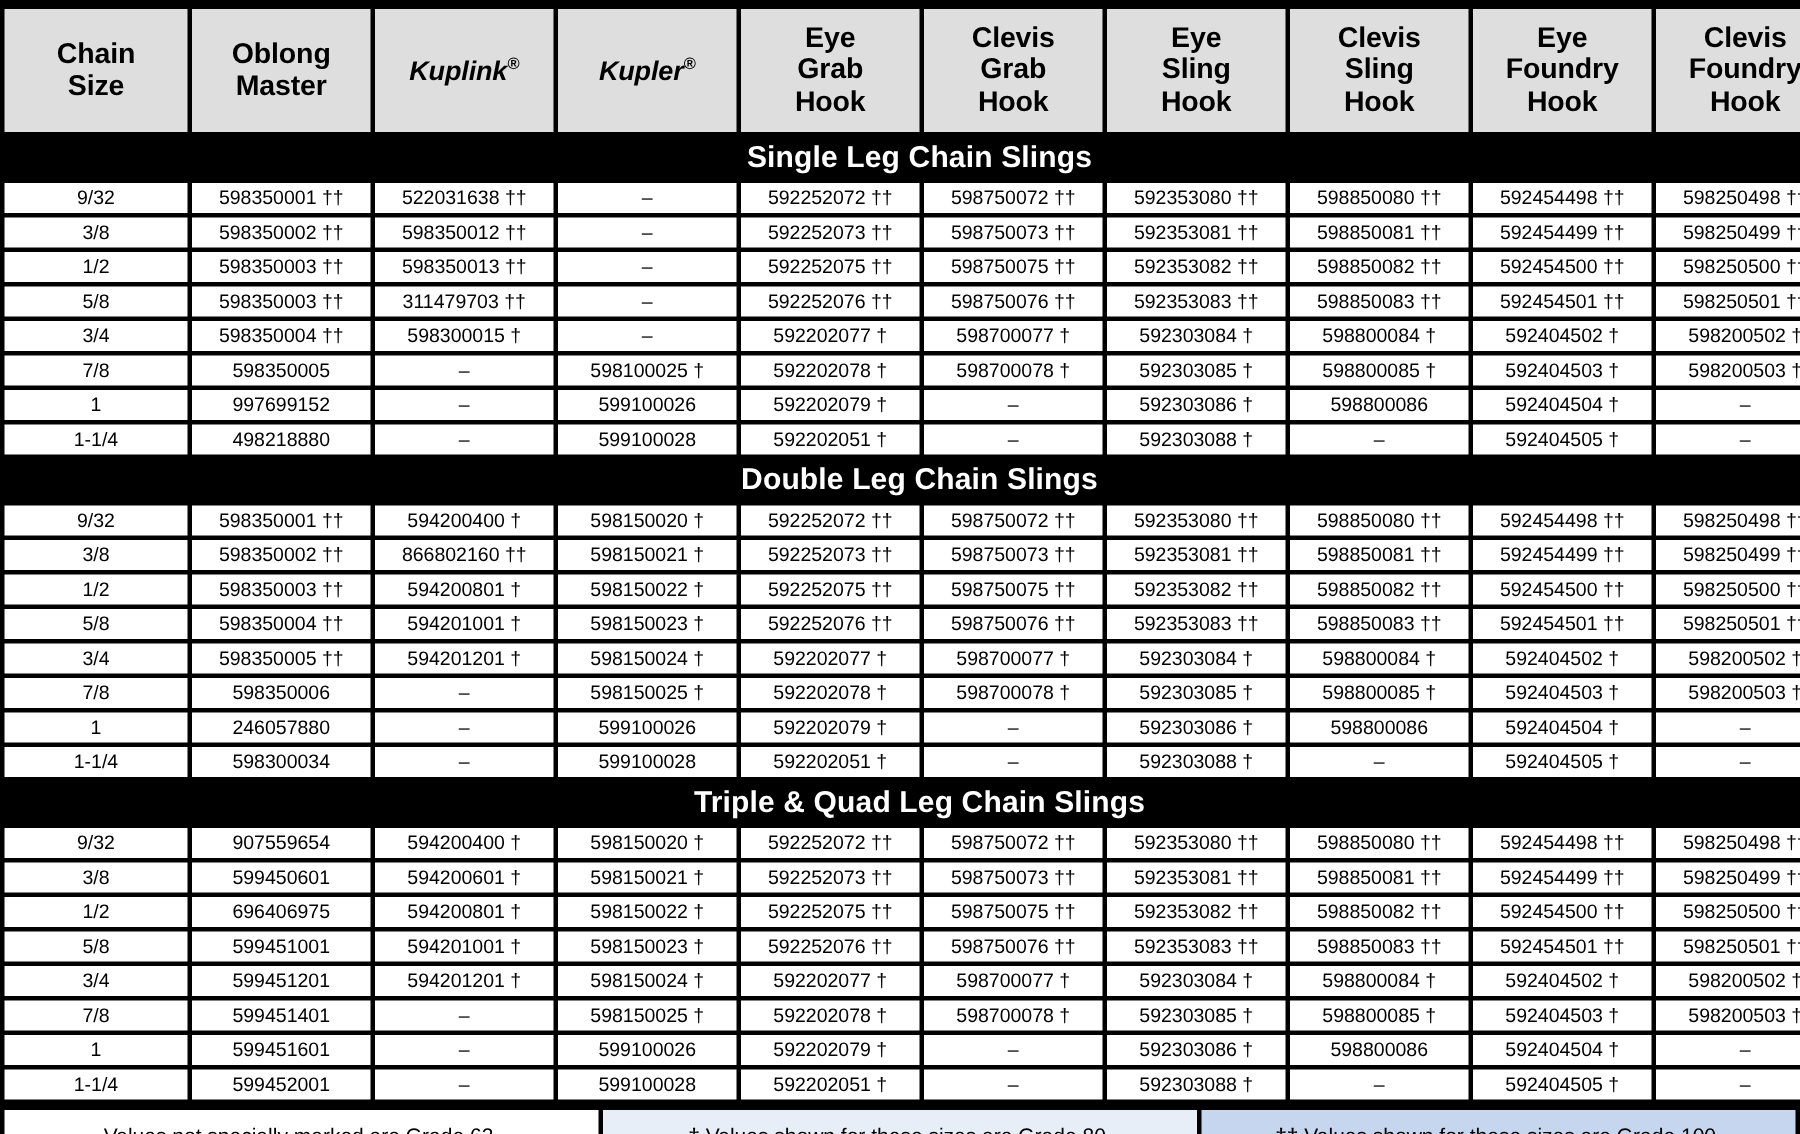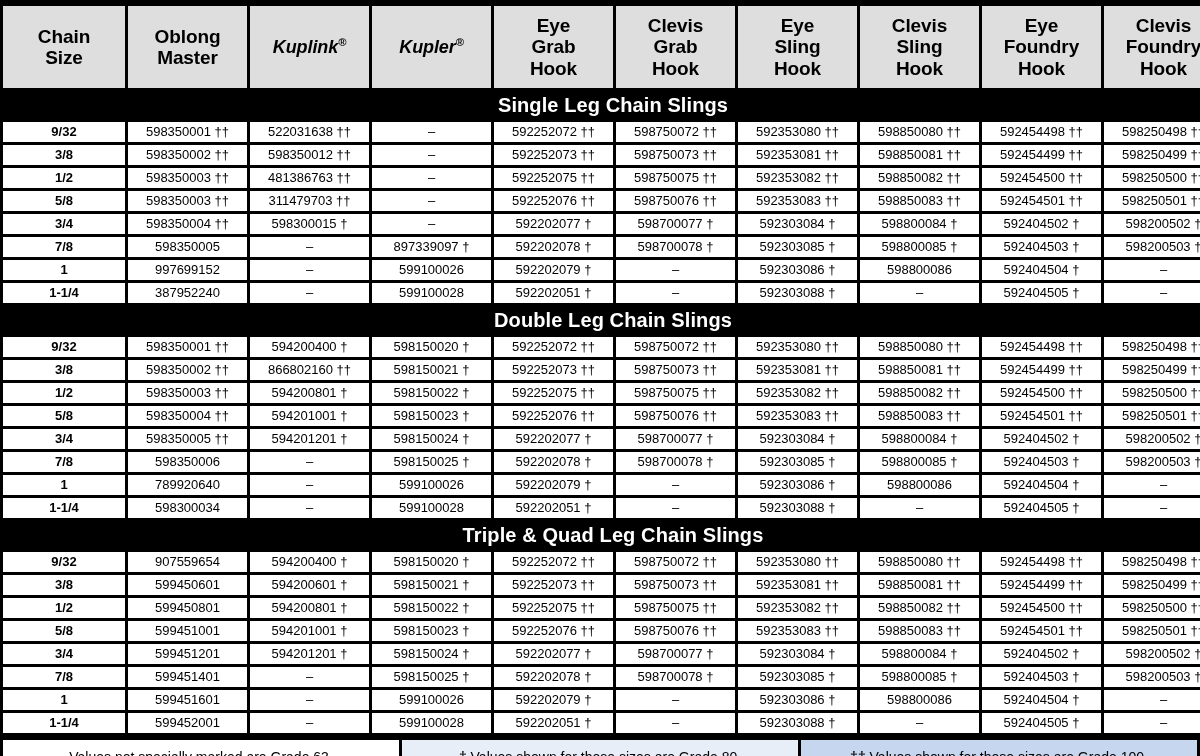--- a/index.html
+++ b/index.html
@@ -76,21 +76,21 @@
   }
 
   
   td.g63 { background: #ffffff; }
   td.g80 { background: #e8eef8; }
   td.g100 { background: #c5d6ee; }
   td.dash { background: #ffffff; }
 
   td.size-cell {
     background: #ffffff;
-    font-weight: bold;
+    font-weight: normal;
     font-size: 13px;
   }
 
   
   .legend {
     display: flex;
     gap: 3px;
     padding: 0 3px 3px 3px;
     box-sizing: border-box;
     width: 1200px;
@@ -168,21 +168,21 @@
           <td class="g100">592252073 ††</td>
           <td class="g100">598750073 ††</td>
           <td class="g100">592353081 ††</td>
           <td class="g100">598850081 ††</td>
           <td class="g100">592454499 ††</td>
           <td class="g100">598250499 ††</td>
         </tr>
         <tr>
           <td class="size-cell">1/2</td>
           <td class="g100">598350003 ††</td>
-          <td class="g100">481386763 ††</td>
+          <td class="g100">598350013 ††</td>
           <td class="dash">–</td>
           <td class="g100">592252075 ††</td>
           <td class="g100">598750075 ††</td>
           <td class="g100">592353082 ††</td>
           <td class="g100">598850082 ††</td>
           <td class="g100">592454500 ††</td>
           <td class="g100">598250500 ††</td>
         </tr>
         <tr>
           <td class="size-cell">5/8</td>
@@ -205,21 +205,21 @@
           <td class="g80">598700077 †</td>
           <td class="g80">592303084 †</td>
           <td class="g80">598800084 †</td>
           <td class="g80">592404502 †</td>
           <td class="g80">598200502 †</td>
         </tr>
         <tr>
           <td class="size-cell">7/8</td>
           <td class="g63">598350005</td>
           <td class="dash">–</td>
-          <td class="g80">897339097 †</td>
+          <td class="g80">598100025 †</td>
           <td class="g80">592202078 †</td>
           <td class="g80">598700078 †</td>
           <td class="g80">592303085 †</td>
           <td class="g80">598800085 †</td>
           <td class="g80">592404503 †</td>
           <td class="g80">598200503 †</td>
         </tr>
         <tr>
           <td class="size-cell">1</td>
           <td class="g63">997699152</td>
@@ -227,21 +227,21 @@
           <td class="g63">599100026</td>
           <td class="g80">592202079 †</td>
           <td class="dash">–</td>
           <td class="g80">592303086 †</td>
           <td class="g63">598800086</td>
           <td class="g80">592404504 †</td>
           <td class="dash">–</td>
         </tr>
         <tr>
           <td class="size-cell">1-1/4</td>
-          <td class="g63">387952240</td>
+          <td class="g63">498218880</td>
           <td class="dash">–</td>
           <td class="g63">599100028</td>
           <td class="g80">592202051 †</td>
           <td class="dash">–</td>
           <td class="g80">592303088 †</td>
           <td class="dash">–</td>
           <td class="g80">592404505 †</td>
           <td class="dash">–</td>
         </tr>
         <tr class="section-row">
@@ -314,21 +314,21 @@
           <td class="g80">598150025 †</td>
           <td class="g80">592202078 †</td>
           <td class="g80">598700078 †</td>
           <td class="g80">592303085 †</td>
           <td class="g80">598800085 †</td>
           <td class="g80">592404503 †</td>
           <td class="g80">598200503 †</td>
         </tr>
         <tr>
           <td class="size-cell">1</td>
-          <td class="g63">789920640</td>
+          <td class="g63">246057880</td>
           <td class="dash">–</td>
           <td class="g63">599100026</td>
           <td class="g80">592202079 †</td>
           <td class="dash">–</td>
           <td class="g80">592303086 †</td>
           <td class="g63">598800086</td>
           <td class="g80">592404504 †</td>
           <td class="dash">–</td>
         </tr>
         <tr>
@@ -365,21 +365,21 @@
           <td class="g80">598150021 †</td>
           <td class="g100">592252073 ††</td>
           <td class="g100">598750073 ††</td>
           <td class="g100">592353081 ††</td>
           <td class="g100">598850081 ††</td>
           <td class="g100">592454499 ††</td>
           <td class="g100">598250499 ††</td>
         </tr>
         <tr>
           <td class="size-cell">1/2</td>
-          <td class="g63">599450801</td>
+          <td class="g63">696406975</td>
           <td class="g80">594200801 †</td>
           <td class="g80">598150022 †</td>
           <td class="g100">592252075 ††</td>
           <td class="g100">598750075 ††</td>
           <td class="g100">592353082 ††</td>
           <td class="g100">598850082 ††</td>
           <td class="g100">592454500 ††</td>
           <td class="g100">598250500 ††</td>
         </tr>
         <tr>

